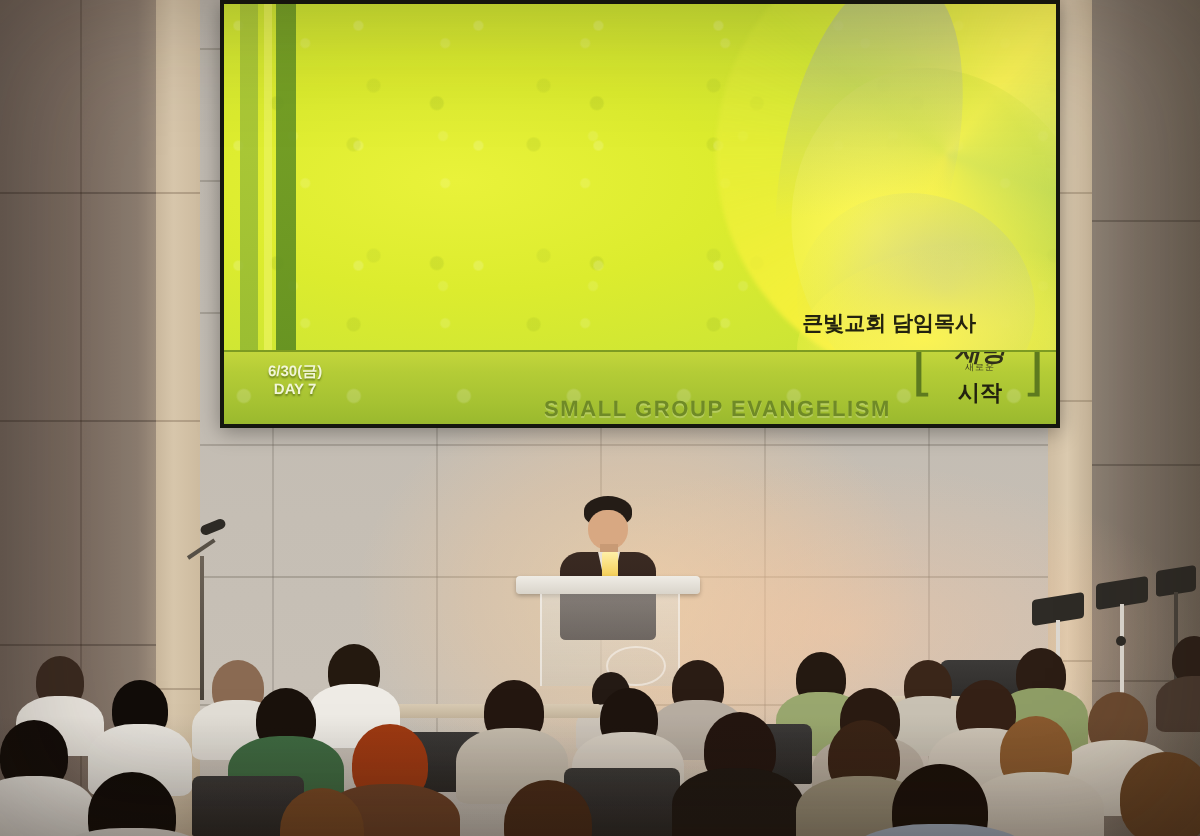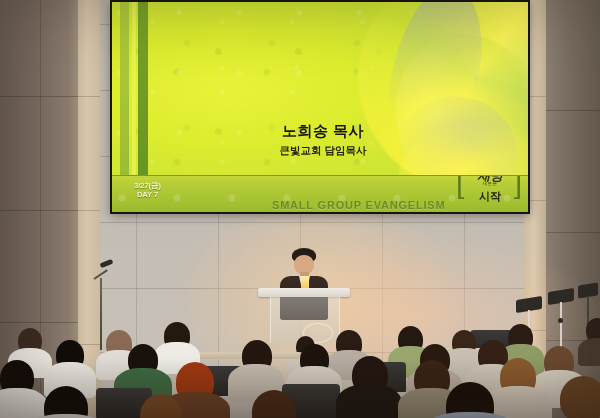--- a/index.html
+++ b/index.html
@@ -128,22 +128,22 @@
     position:absolute;left:0;right:20px;top:58px;
     text-align:center;font-size:11.5px;color:#2c2c10;font-weight:bold;
     letter-spacing:.3px;
   }
   .speaker-name{
     position:absolute;left:0;right:40px;top:120px;
     text-align:center;font-size:15px;font-weight:bold;color:#17170a;
     letter-spacing:.5px;
   }
   .speaker-role{
-    position:absolute;left:0;right:40px;top:142px;
-    text-align:center;font-size:10.5px;color:#23230f;font-weight:bold;
+    position:absolute;left:0;right:40px;top:153px;
+    text-align:right;font-size:10.5px;color:#23230f;font-weight:bold;
   }
 
   
   .slide-banner{
     position:absolute;left:0;right:0;bottom:0;height:36px;
     background:linear-gradient(180deg,#c3d63c 0%,#b4cc36 28%,#a6c232 70%,#9ab92e 100%);
     border-top:1px solid rgba(90,120,20,.45);
     overflow:hidden;
   }
   .banner-tex{
@@ -296,28 +296,27 @@
     <div class="swirl sw2"></div>
     <div class="swirl sw4"></div>
     <div class="swirl sw3"></div>
     <div class="swirl sw5"></div>
 
     <div class="stripe a"></div>
     <div class="stripe b"></div>
     <div class="stripe c"></div>
 
     <div class="slide-content">
-      <div class="speaker-name">노희송 목사</div>
       <div class="speaker-role">큰빛교회 담임목사</div>
     </div>
 
     <div class="slide-banner">
       <div class="banner-tex"></div>
       <div class="date-badge">
-        <div>3/27(금)</div>
+        <div>6/30(금)</div>
         <div>DAY 7</div>
       </div>
       <div class="banner-title">SMALL GROUP EVANGELISM</div>
       <div class="logo-box">
         <div class="logo-bracket l">[</div>
         <div class="logo-bracket r">]</div>
         <div class="logo-script">새명</div>
         <div class="logo-sub">새로운</div>
         <div class="logo-word">시작</div>
       </div>

